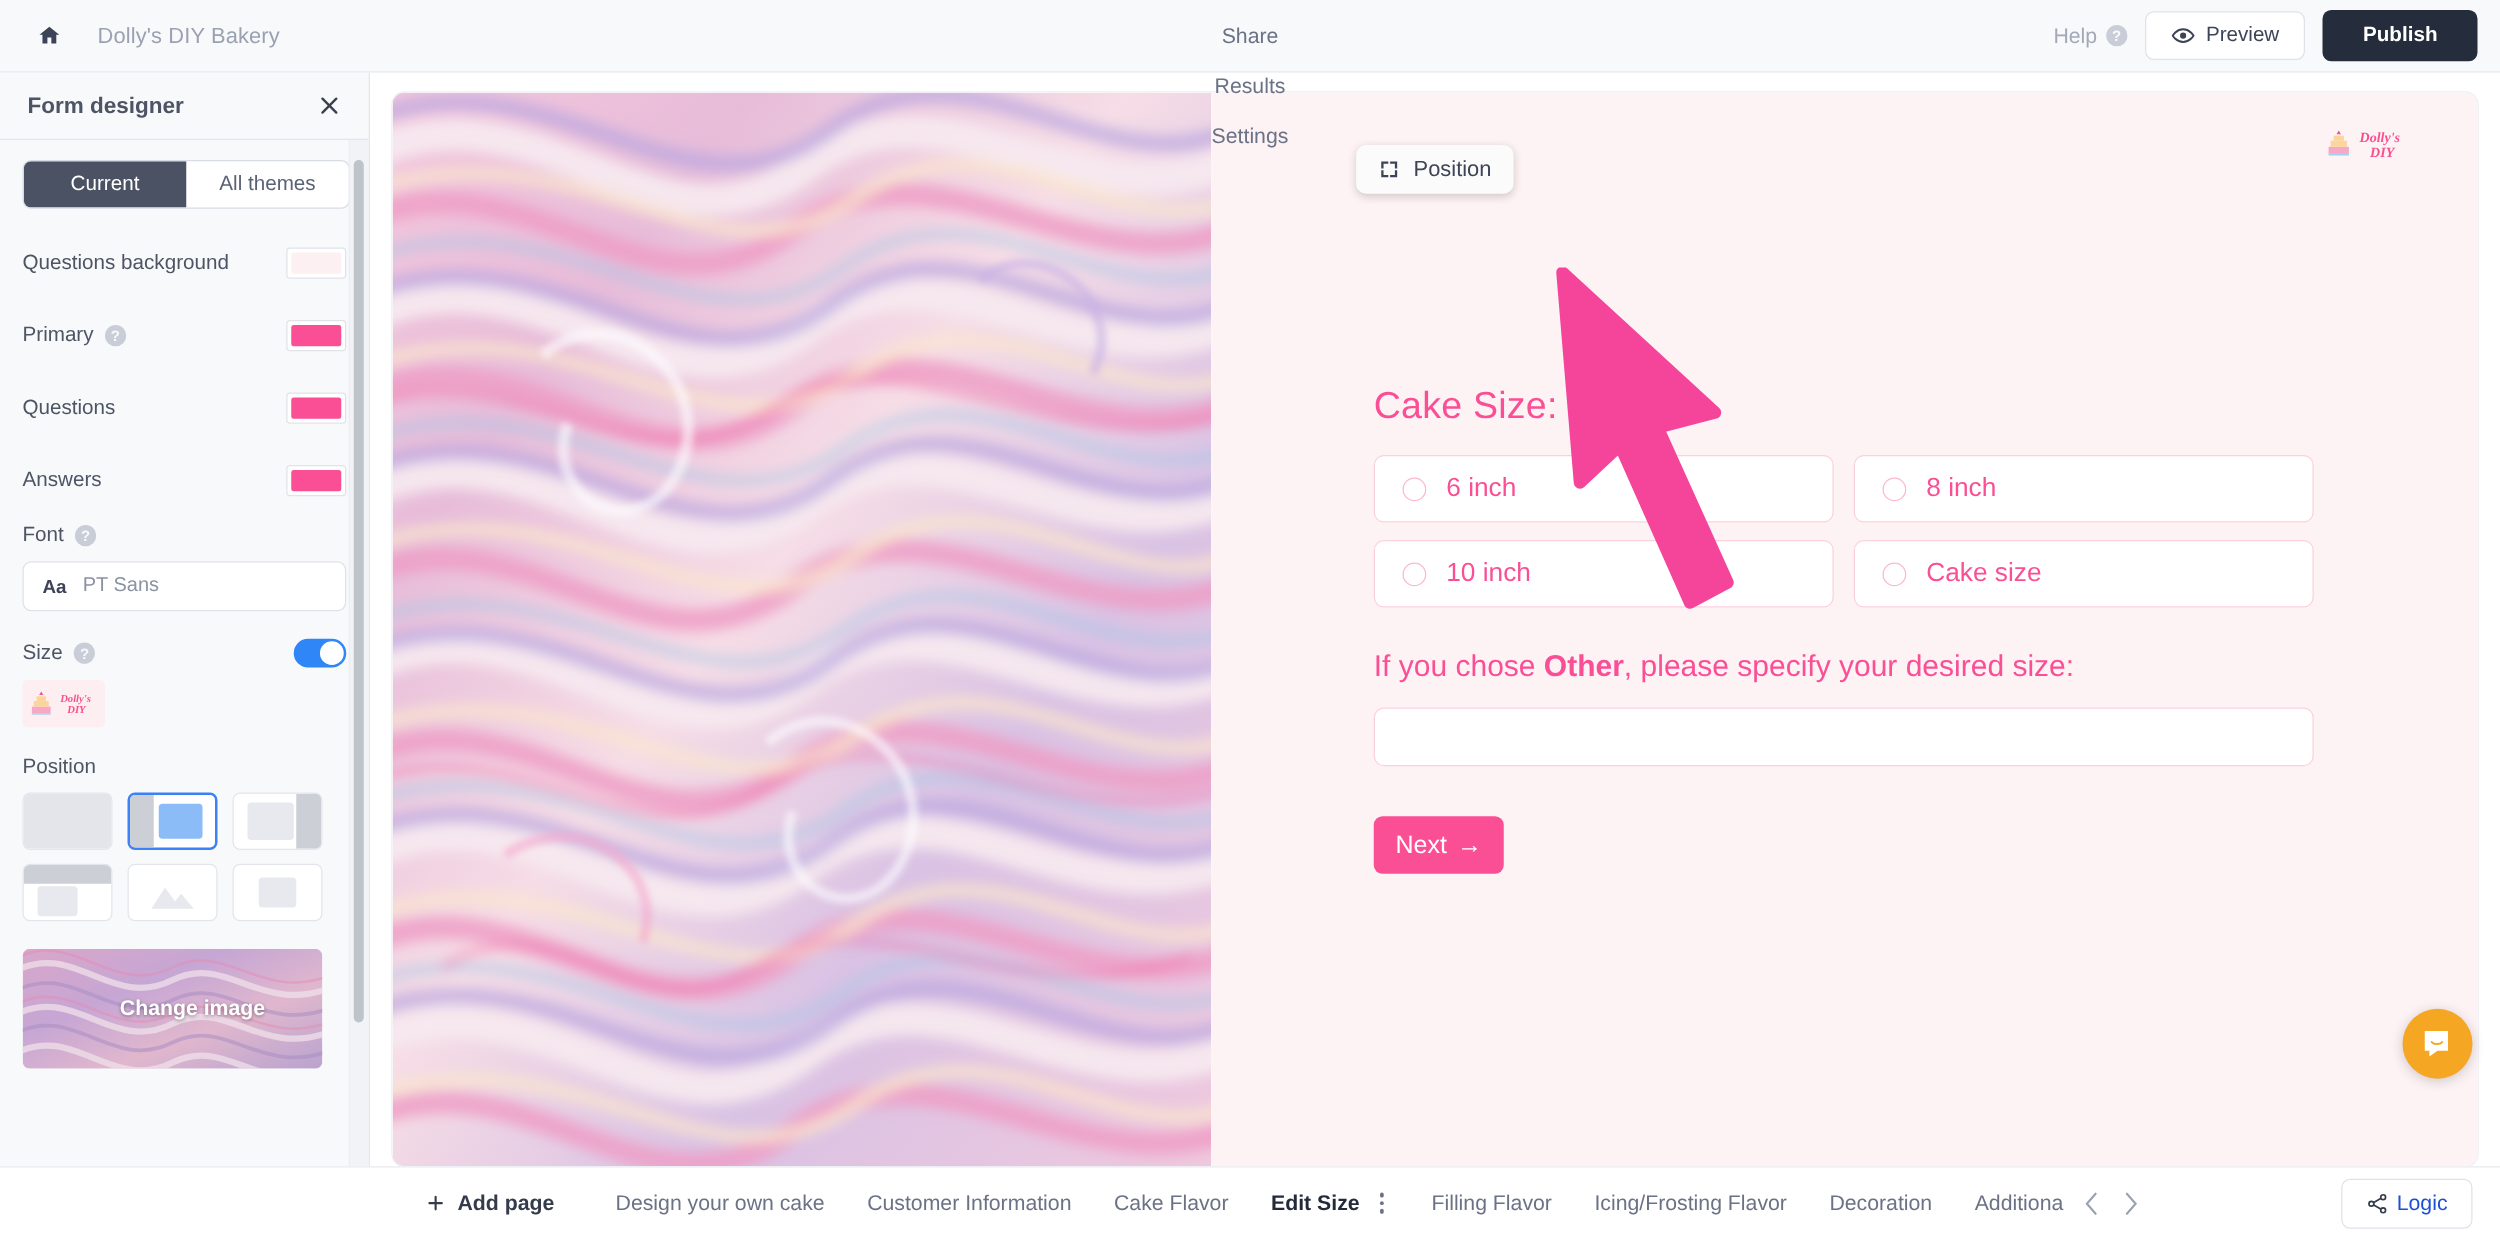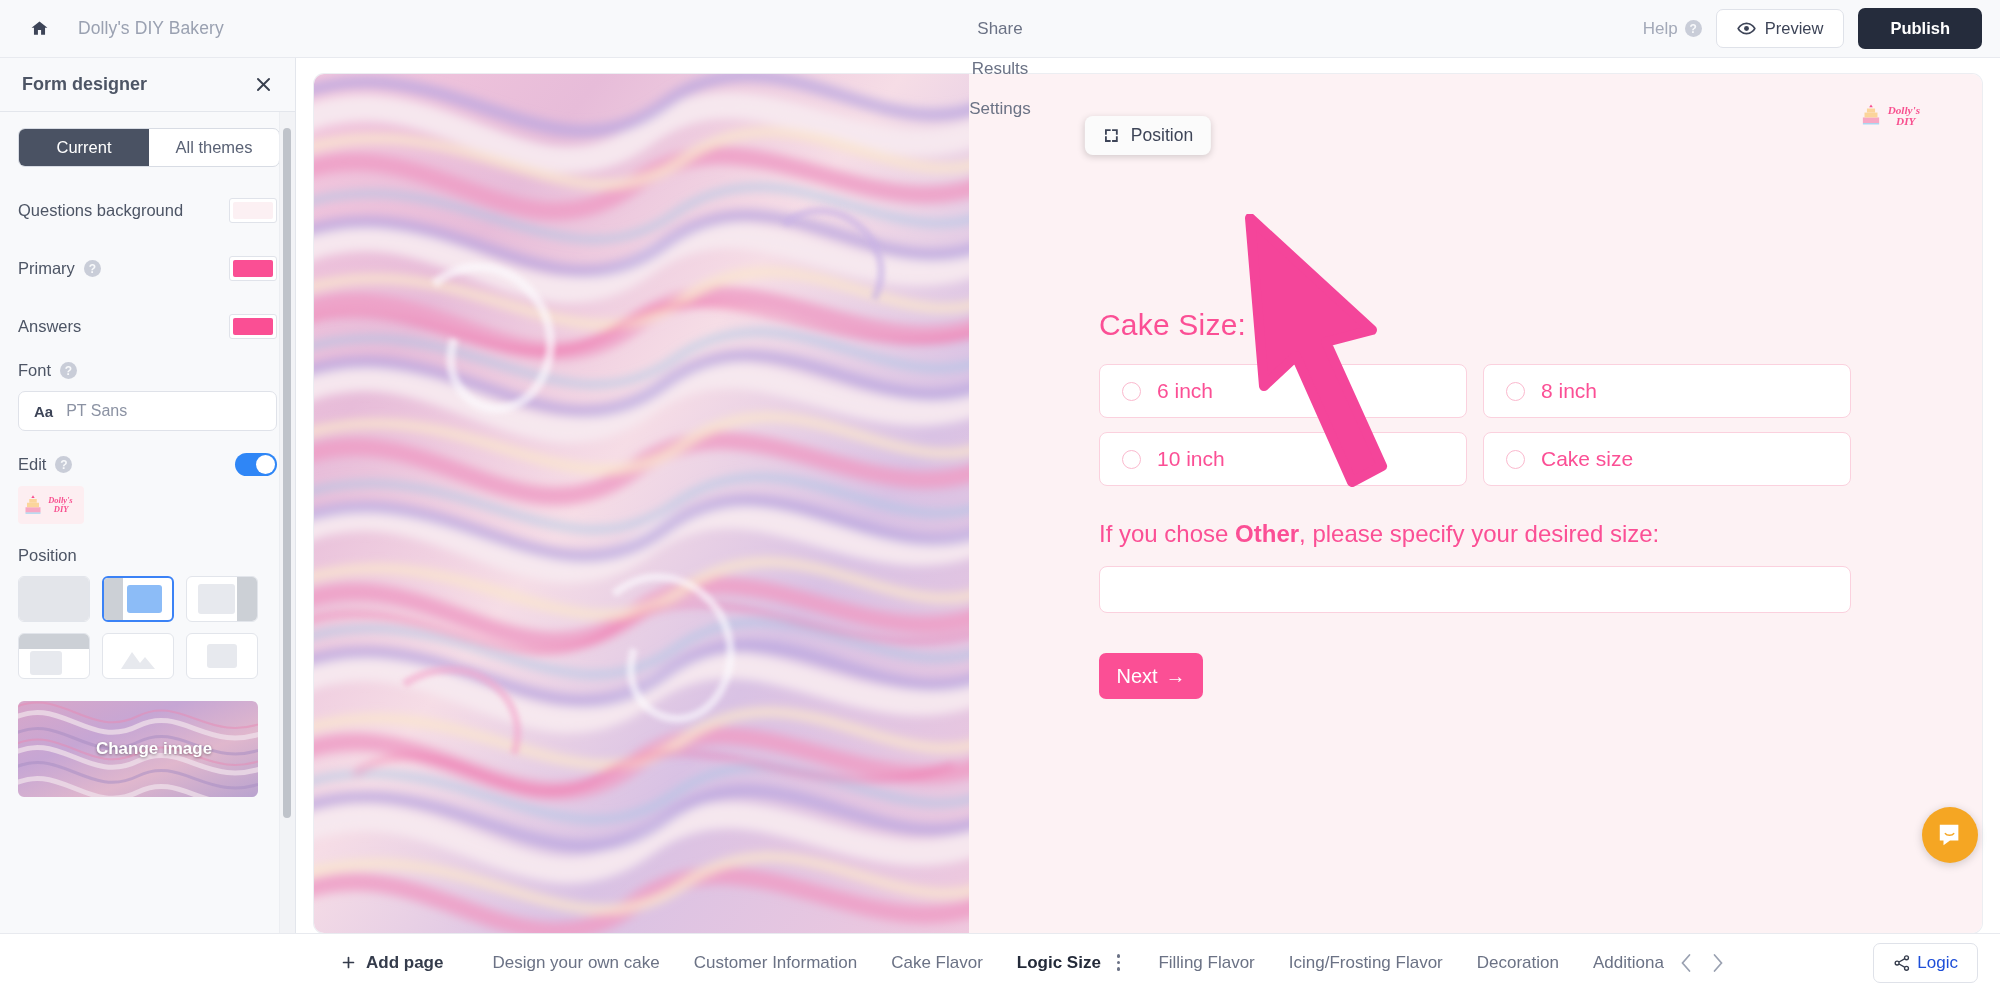--- a/index.html
+++ b/index.html
@@ -363,40 +363,46 @@
         <div class="prop-row">
           <div class="prop-label">
             <span>Primary</span>
             <span class="qmark">?</span>
           </div>
           <div class="swatch-box">
             <div class="swatch" style="background:#fa4f94"></div>
           </div>
         </div>
 
+        <div class="prop-row">
+          <div class="prop-label">Questions</div>
+          <div class="swatch-box">
+            <div class="swatch" style="background:#fa4f94"></div>
+          </div>
+        </div>
 
         <div class="prop-row">
           <div class="prop-label">Answers</div>
           <div class="swatch-box">
             <div class="swatch" style="background:#fa4f94"></div>
           </div>
         </div>
 
         <div class="font-label">
           <span>Font</span>
           <span class="qmark">?</span>
         </div>
         <div class="font-input">
           <span class="font-aa">Aa</span>
           <span class="font-name">PT Sans</span>
         </div>
 
         <div class="prop-row" style="padding-top:22px;padding-bottom:6px">
           <div class="prop-label">
-            <span>Edit</span>
+            <span>Size</span>
             <span class="qmark">?</span>
           </div>
           <div class="toggle">
               <div class="knob"></div>
             </div>
         </div>
 
         <div class="logo-chip">
           <svg width="24" height="24" viewBox="0 0 32 32">
             <rect x="6" y="19" width="20" height="7" fill="#f7a8c4"></rect>
@@ -620,21 +626,21 @@
         <path d="M12 5v14M5 12h14"></path>
       </svg>
       <span>Add page</span>
     </div>
 
     <div class="pages">
       <div class="page-tab">Design your own cake</div>
       <div class="page-tab">Customer Information</div>
       <div class="page-tab">Cake Flavor</div>
       <div class="page-tab active">
-        <span>Logic Size</span>
+        <span>Edit Size</span>
         <span class="kebab">
             <i></i>
             <i></i>
             <i></i>
           </span>
       </div>
       <div class="page-tab">Filling Flavor</div>
       <div class="page-tab">Icing/Frosting Flavor</div>
       <div class="page-tab">Decoration</div>
       <div class="page-tab clipped">Additiona</div>

